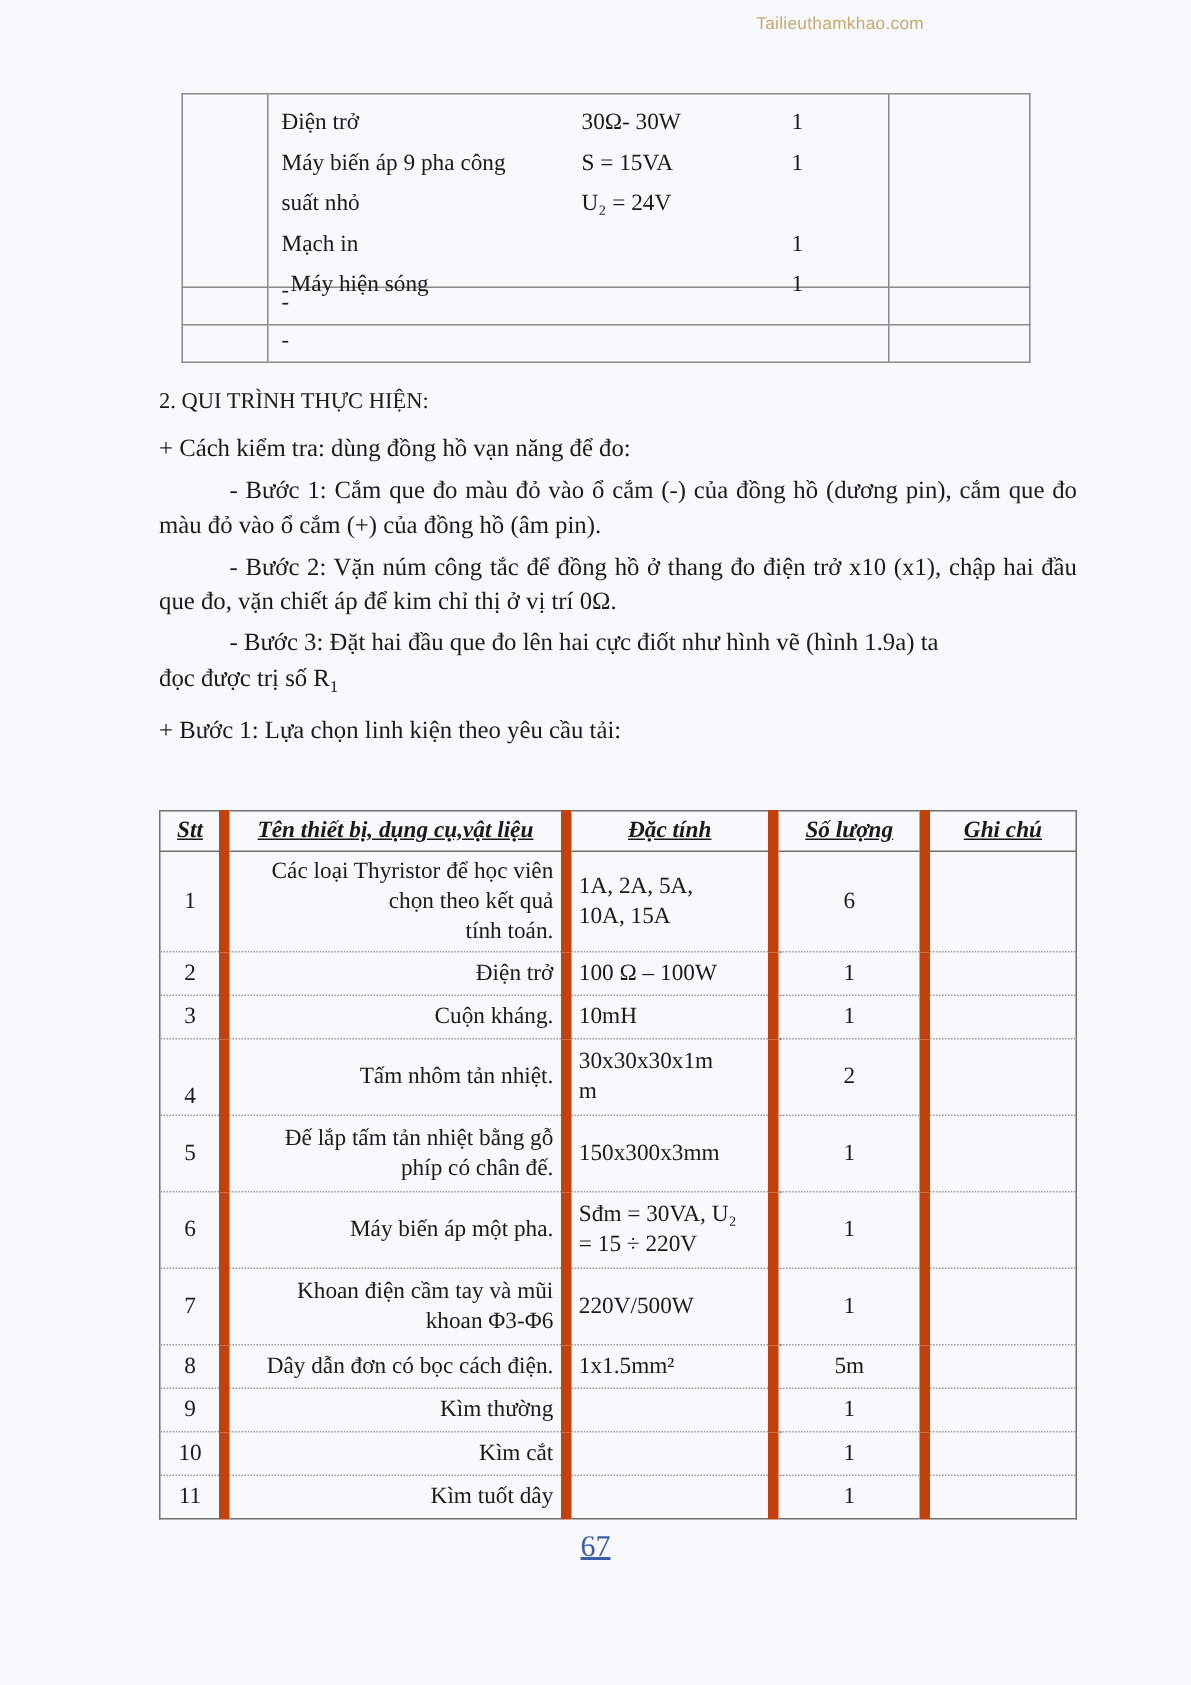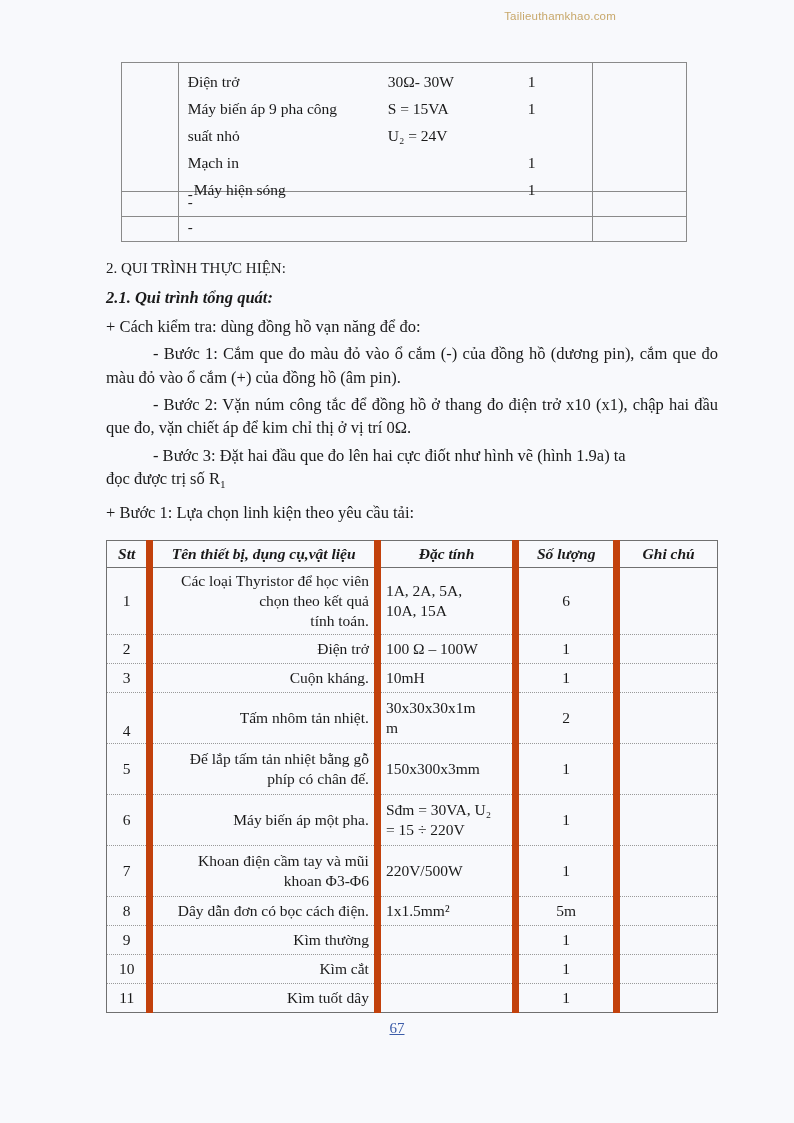--- a/index.html
+++ b/index.html
@@ -137,20 +137,21 @@
   .main-table td {
     border: 1px dotted #9a9a9a;
     padding: 2px 5px;
     vertical-align: middle;
   }
   .main-table {
     outline: none;
   }
   .main-table tr:first-child th {
     border-top: 1px solid #707070;
+    text-decoration: underline;
   }
   .main-table th:first-child,
   .main-table td:first-child {
     border-left: 1px solid #707070;
   }
   .main-table th:last-child,
   .main-table td:last-child {
     border-right: 1px solid #707070;
   }
   .main-table tr:last-child td {
@@ -183,21 +184,21 @@
   .row-med  td { height: 46px; }
   .row-std  td { height: 24px; }
 
   
   .page-num {
     position: absolute;
     left: 0;
     top: 1020px;
     width: 794px;
     text-align: center;
-    font-size: 15px;
+    font-size: 20px;
     color: #3c5ca8;
     text-decoration: underline;
   }
 </style>
 </head>
 <body>
 
 <div class="page">
 
   <div class="watermark">Tailieuthamkhao.com</div>
@@ -243,21 +244,20 @@
         </div>
       </td>
       <td class="tt-c3"></td>
     </tr>
   </tbody>
     </table>
 
   <div class="body-text">
     <p class="p-title">2. QUI TRÌNH THỰC HIỆN:</p>
     <div class="spacer-sm"></div>
-    <p class="p-head">2.1. Qui trình tổng quát:</p>
     <div class="spacer-sm"></div>
     <p>+ Cách kiểm tra: dùng đồng hồ vạn năng để đo:</p>
     <div class="spacer-sm"></div>
     <p class="p-justify p-indent">- Bước 1: Cắm que đo màu đỏ vào ổ cắm (-) của đồng hồ (dương pin), cắm que đo màu đỏ vào ổ cắm (+) của đồng hồ (âm pin).</p>
     <div class="spacer-sm"></div>
     <p class="p-justify p-indent">- Bước 2: Vặn núm công tắc để đồng hồ ở thang đo điện trở x10 (x1), chập hai đầu que đo, vặn chiết áp để kim chỉ thị ở vị trí 0Ω.</p>
     <div class="spacer-sm"></div>
     <p class="p-justify p-indent"><span>- Bước 3: Đặt hai đầu que đo lên hai cực điốt như hình vẽ (hình 1.9a) ta</span></p>
     <p><span>đọc được trị số R</span><sub>1</sub></p>
     <div class="spacer-sm"></div>

